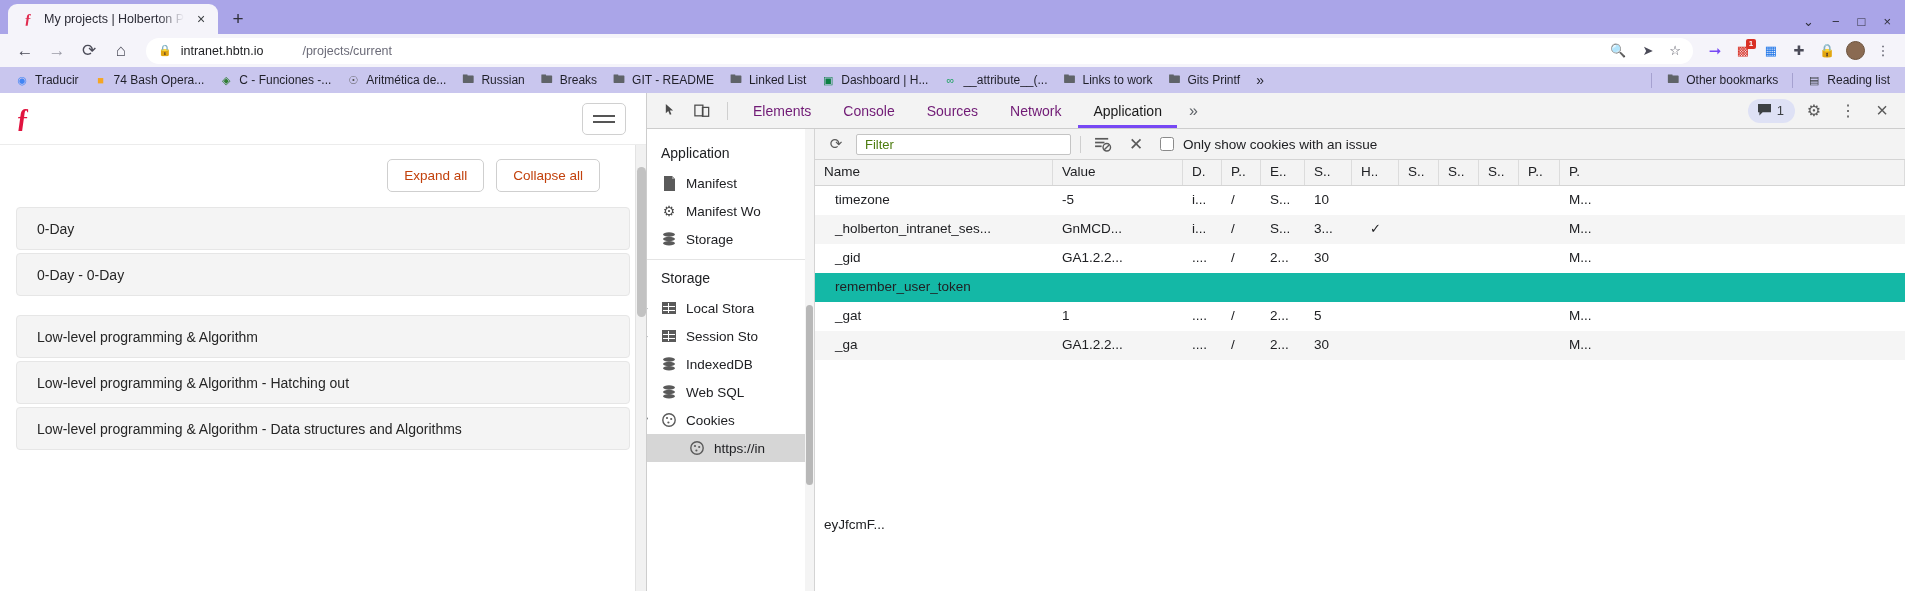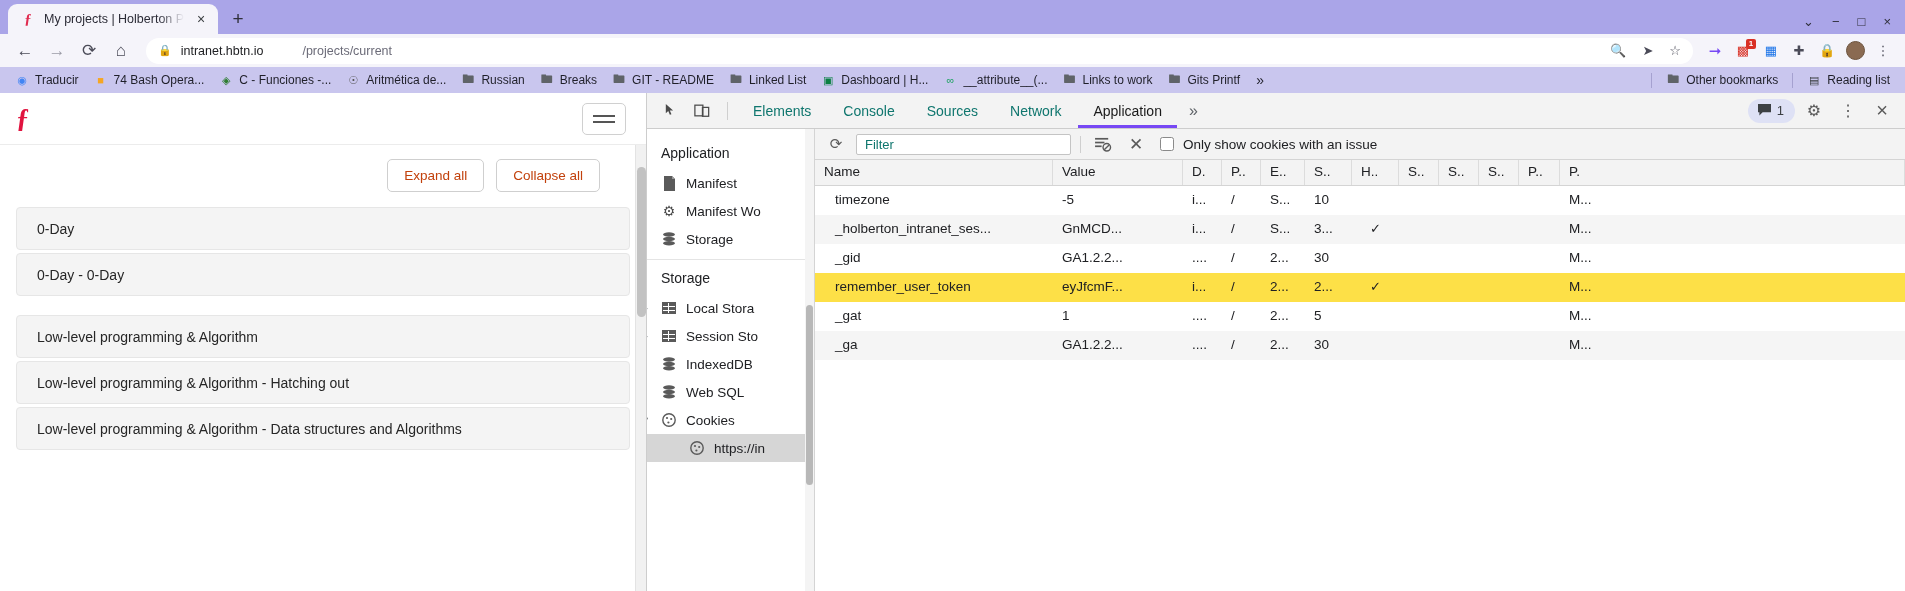--- a/index.html
+++ b/index.html
@@ -265,21 +265,21 @@
     width: 30px; height: 28px;
     display: flex; align-items: center; justify-content: center;
     color: #5a5a5a;
   }
   .dt-divider { width: 1px; height: 18px; background: #cfcfcf; margin: 0 8px; }
   .dt-tab {
     height: 35px;
     padding: 0 15px;
     display: flex; align-items: center;
     font-size: 14px;
-    color: #0f766e;
+    color: #701a75;
     position: relative;
     white-space: nowrap;
   }
   .dt-tab.active { color: #1a1a1a; }
   .dt-tab.active::after {
     content: ""; position: absolute;
     left: 0; right: 0; bottom: 0; height: 3px;
     background: #7748f4;
   }
   .dt-more { padding: 0 10px; font-size: 16px; color: #5f6368; }
@@ -361,21 +361,21 @@
   }
   .filter-input {
     flex: 0 0 215px;
     height: 21px;
     background: #fff;
     border: 1px solid #c4c4c4;
     border-radius: 2px;
     display: flex; align-items: center;
     padding: 0 8px;
     font-size: 13px;
-    color: #0f766e;
+    color: #4d7c0f;
   }
   .ct-sep { width: 1px; height: 17px; background: #cfcfcf; margin: 0 2px; }
   .cb-wrap { display: flex; align-items: flex-start; gap: 9px; margin-left: 4px; }
   .checkbox {
     width: 14px; height: 14px;
     border: 1.5px solid #8a8a8a;
     border-radius: 2.5px;
     background: #fff;
   }
   .cb-label { font-size: 13.5px; color: #202124; white-space: nowrap; }
@@ -394,21 +394,21 @@
     border-right: 1px solid #dcdcdc;
     overflow: hidden; white-space: nowrap;
   }
   .ctbl-body { flex: 1 1 auto; background: #fff; }
   .crow { display: flex; height: 29px; font-size: 13.5px; color: #202124; }
   .crow > div {
     padding: 6px 0 0 9px;
     overflow: hidden; white-space: nowrap;
   }
   .crow.odd { background: #f5f5f5; }
-  .crow.sel { background: #fde047; }
+  .crow.sel { background: #14b8a6; flex-direction: column; }
   .crow .c-name { padding-left: 20px; }
   .c-check { text-align: center; padding-left: 0 !important; font-size: 13px; }
 
   .col-name  { flex: 0 0 238px; }
   .col-value { flex: 0 0 130px; }
   .col-d     { flex: 0 0 39px; }
   .col-p     { flex: 0 0 39px; }
   .col-e     { flex: 0 0 44px; }
   .col-s1    { flex: 0 0 47px; }
   .col-h     { flex: 0 0 47px; }

